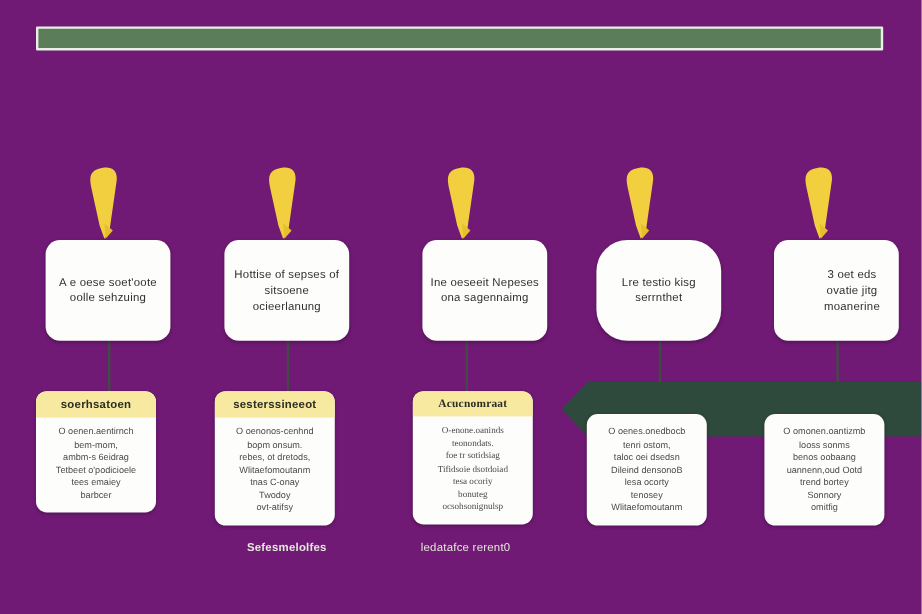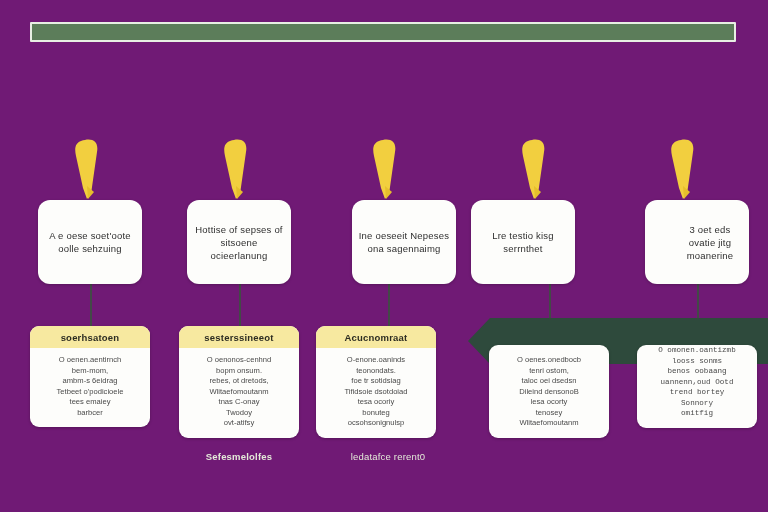--- a/index.html
+++ b/index.html
@@ -79,21 +79,21 @@
     top: 318px;
     width: 300px;
     height: 46px;
     background: #2e4a3c;
     clip-path: polygon(22px 0, 100% 0, 100% 100%, 22px 100%, 0 50%);
   }
 
   
   .panel {
     position: absolute;
-    width: 120px;
+    width: 100px;
     background: #fdfdfb;
     border-radius: 9px;
     box-shadow: 0 1px 3px rgba(0,0,0,.25);
     overflow: hidden;
   }
   .panel-header {
     background: #f7e9a0;
     color: #2d2d22;
     font-size: 9.5px;
     font-weight: bold;
@@ -169,21 +169,21 @@
 
   <div class="note" style="left:38px;  top:200px;">
     <span class="note-text">A e oese soet'oote oolle sehzuing</span>
   </div>
   <div class="note" style="left:187px; top:200px;">
     <span class="note-text">Hottise of sepses of sitsoene ocieerlanung</span>
   </div>
   <div class="note" style="left:352px; top:200px;">
     <span class="note-text">Ine oeseeit Nepeses ona sagennaimg</span>
   </div>
-  <div class="note" style="left:471px; top:200px;">
+  <div class="note" style="left:497px; top:200px;border-radius:26px;">
     <span class="note-text">Lre testio kisg serrnthet</span>
   </div>
   <div class="note" style="left:645px; top:200px;padding-left:32px;">
     <span class="note-text">3 oet eds ovatie jitg moanerine</span>
   </div>
 
   <div class="panel" style="left:30px; top:326px;">
     <div class="panel-header">soerhsatoen</div>
     <div class="panel-body">
       <span class="line">O oenen.aentirnch</span>
@@ -202,21 +202,21 @@
       <span class="line">bopm onsum.</span>
       <span class="line">rebes, ot dretods,</span>
       <span class="line">Wlitaefomoutanm</span>
       <span class="line">tnas C-onay</span>
       <span class="line">Twodoy</span>
       <span class="line">ovt-atifsy</span>
     </div>
   </div>
   <div class="caption" style="left:174px; top:450px;font-weight:bold;">Sefesmelolfes</div>
 
-  <div class="panel" style="left:316px; top:326px;">
+  <div class="panel" style="left:344px; top:326px;font-family:Liberation Serif, serif;">
     <div class="panel-header">Acucnomraat</div>
     <div class="panel-body">
       <span class="line">O-enone.oaninds</span>
       <span class="line">teonondats.</span>
       <span class="line">foe tr sotidsiag</span>
       <span class="line">Tifidsoie dsotdoiad</span>
       <span class="line">tesa ocoriy</span>
       <span class="line">bonuteg</span>
       <span class="line">ocsohsonignulsp</span>
     </div>
@@ -229,21 +229,21 @@
       <span class="line">tenri ostom,</span>
       <span class="line">taloc oei dsedsn</span>
       <span class="line">Dileind densonoB</span>
       <span class="line">lesa ocorty</span>
       <span class="line">tenosey</span>
       <span class="line">Wlitaefomoutanm</span>
     </div>
   </div>
 
   <div class="panel" style="left:637px; top:345px;">
-    <div class="panel-body" style="padding-top:0;font-family:Liberation Mono, monospace;">
+    <div class="panel-body" style="padding-top:10px;">
       <span class="line">O omonen.oantizmb</span>
       <span class="line">looss sonms</span>
       <span class="line">benos oobaang</span>
       <span class="line">uannenn,oud Ootd</span>
       <span class="line">trend bortey</span>
       <span class="line">Sonnory</span>
       <span class="line">omitfig</span>
     </div>
   </div>
 

